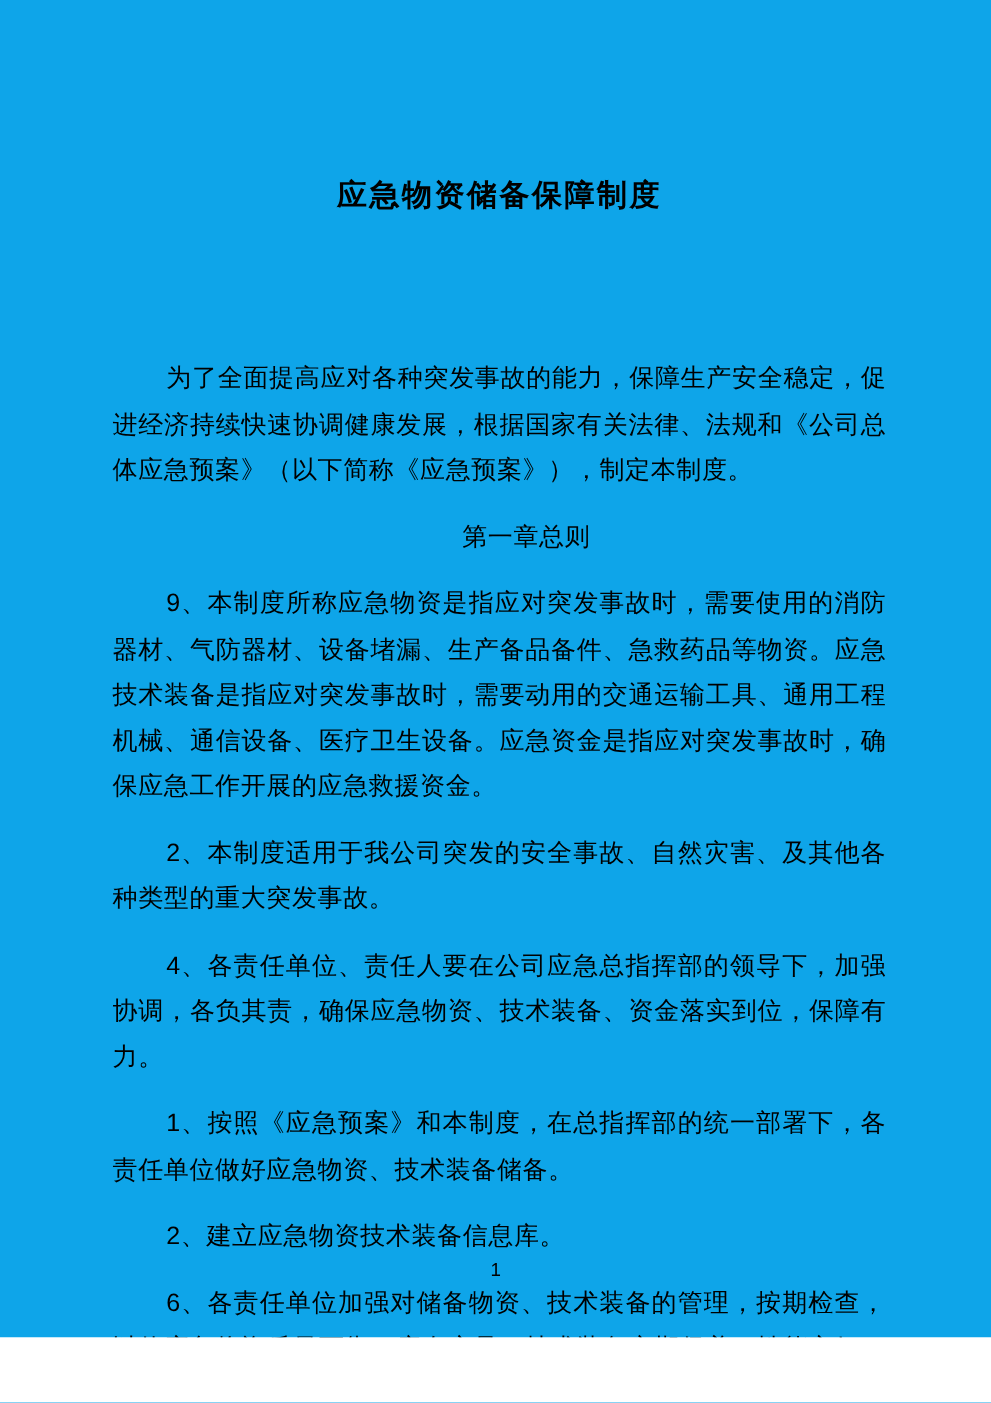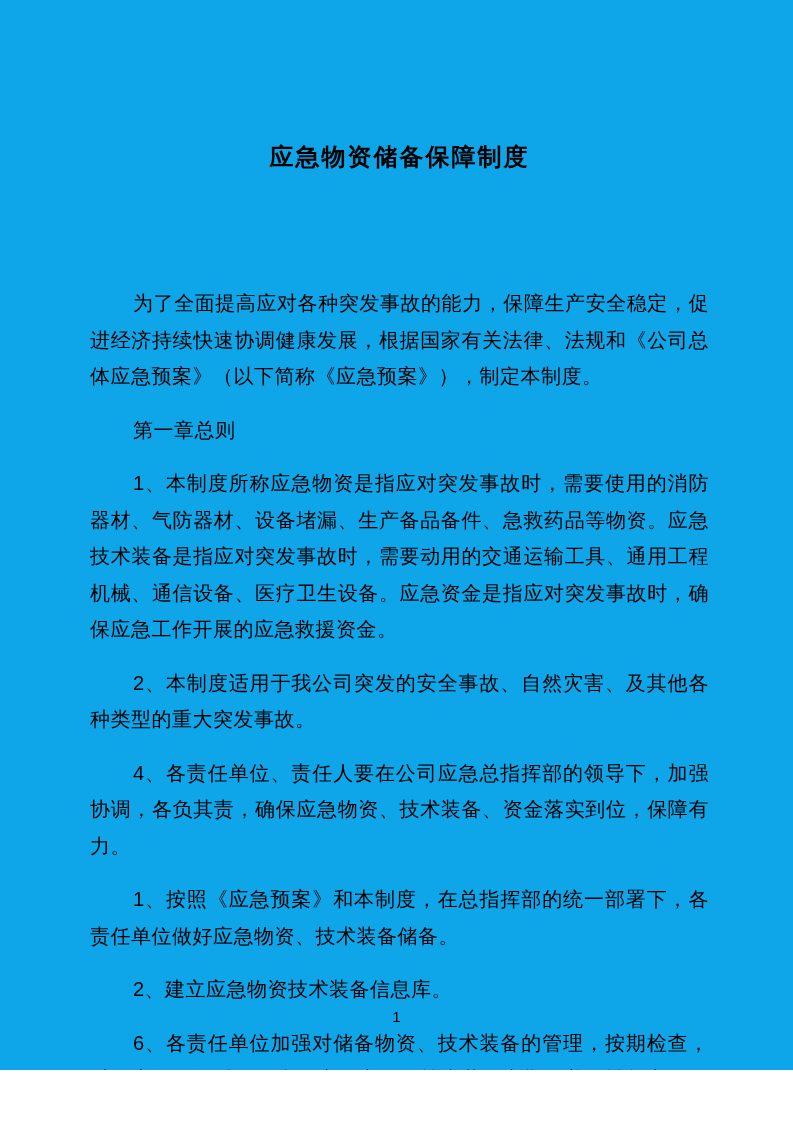--- a/index.html
+++ b/index.html
@@ -36,21 +36,21 @@
   .block {
     font-size: 20px;
     line-height: 36.5px;
     letter-spacing: 0.5px;
     text-align: justify;
     text-indent: 43px;
     margin: 0 0 17px 0;
     word-break: break-all;
   }
   .block.heading {
-    text-align: left;
+    text-align: center;
   }
   .page-number {
     position: absolute;
     left: 0;
     right: 0;
     bottom: 44px;
     text-align: center;
     font-size: 15px;
     line-height: 18px;
   }
@@ -61,21 +61,21 @@
 <div class="page">
   <div class="content">
 
     <div class="doc-title">应急物资储备保障制度</div>
 
     <div class="blocks">
       <p class="block paragraph">为了全面提高应对各种突发事故的能力，保障生产安全稳定，促进经济持续快速协调健康发展，根据国家有关法律、法规和《公司总体应急预案》（以下简称《应急预案》），制定本制度。</p>
 
       <p class="block heading">第一章总则</p>
 
-      <p class="block paragraph">1、本制度所称应急物资是指应对突发事故时，需要使用的消防器材、气防器材、设备堵漏、生产备品备件、急救药品等物资。应急技术装备是指应对突发事故时，需要动用的交通运输工具、通用工程机械、通信设备、医疗卫生设备。应急资金是指应对突发事故时，确保应急工作开展的应急救援资金。</p>
+      <p class="block paragraph">9、本制度所称应急物资是指应对突发事故时，需要使用的消防器材、气防器材、设备堵漏、生产备品备件、急救药品等物资。应急技术装备是指应对突发事故时，需要动用的交通运输工具、通用工程机械、通信设备、医疗卫生设备。应急资金是指应对突发事故时，确保应急工作开展的应急救援资金。</p>
 
       <p class="block paragraph">2、本制度适用于我公司突发的安全事故、自然灾害、及其他各种类型的重大突发事故。</p>
 
       <p class="block paragraph">4、各责任单位、责任人要在公司应急总指挥部的领导下，加强协调，各负其责，确保应急物资、技术装备、资金落实到位，保障有力。</p>
 
 
       <p class="block paragraph">1、按照《应急预案》和本制度，在总指挥部的统一部署下，各责任单位做好应急物资、技术装备储备。</p>
 
       <p class="block paragraph">2、建立应急物资技术装备信息库。</p>
 

